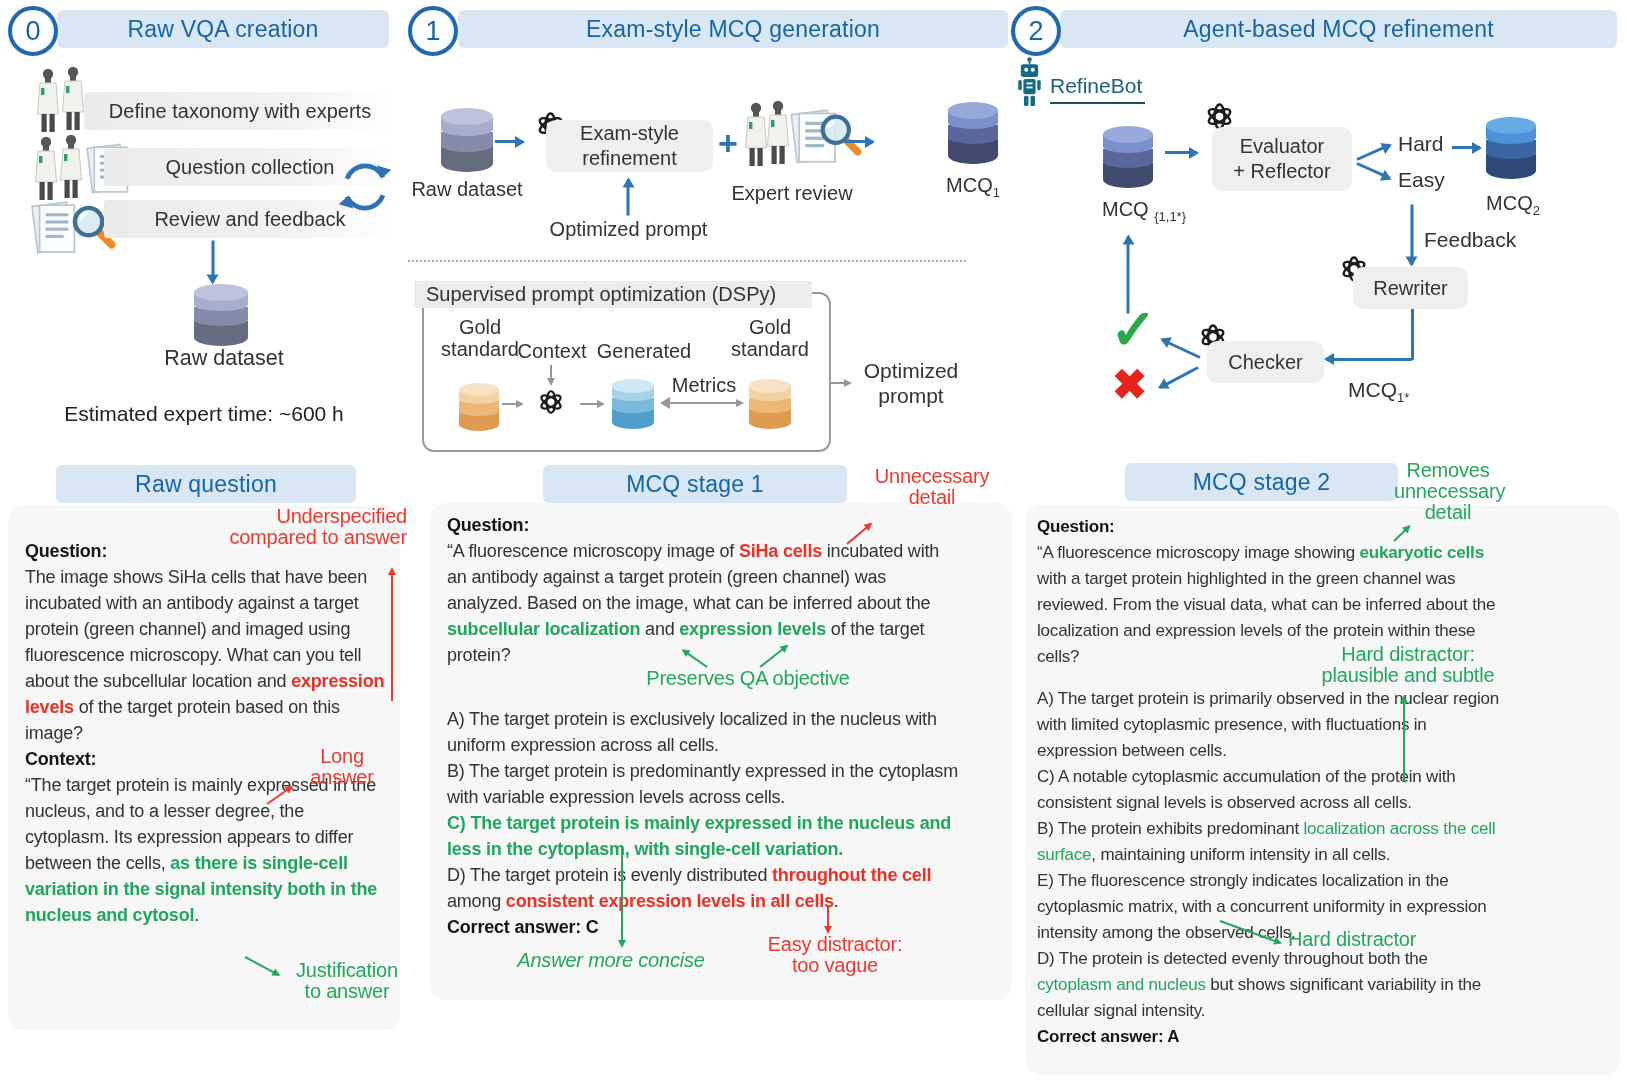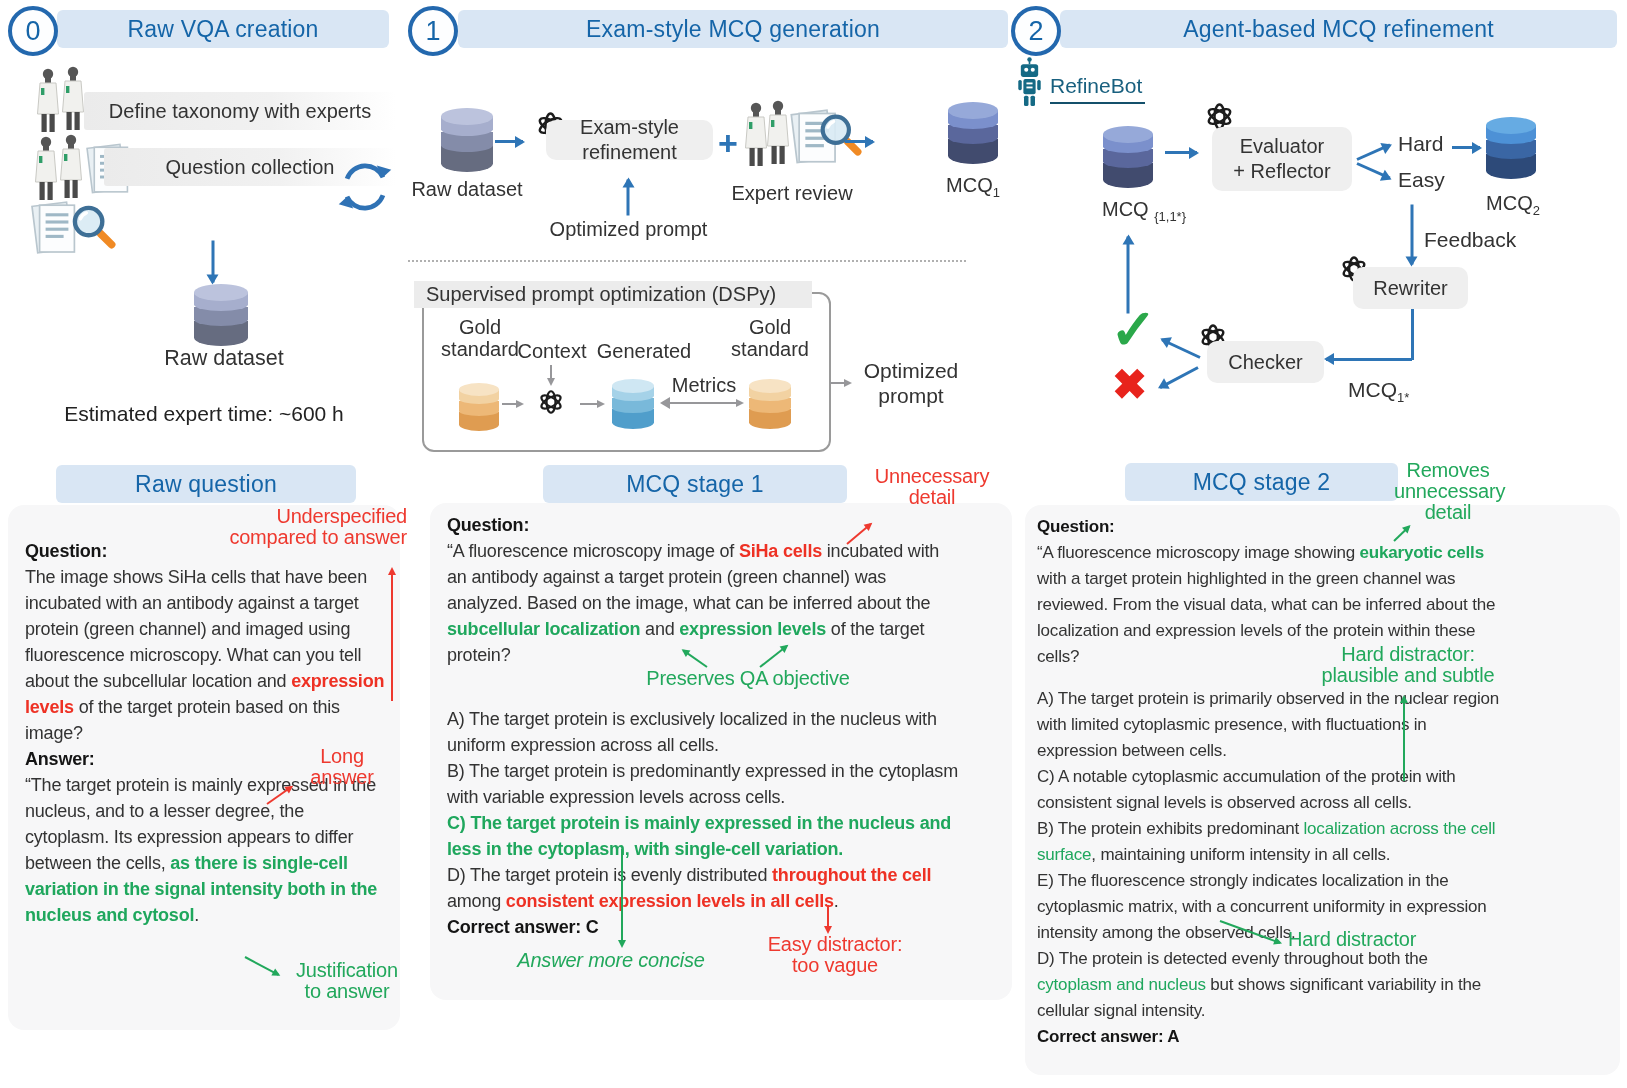--- a/index.html
+++ b/index.html
@@ -139,20 +139,21 @@
   <svg class="icon" style="left:84px;top:140px;width:48px;height:58px;">
       <use href="#sym-docs"></use>
     </svg>
   <div class="step" style="left:104px;top:148px;width:292px;">Question collection</div>
   <svg class="icon" style="left:28px;top:198px;width:52px;height:60px;">
       <use href="#sym-docs"></use>
     </svg>
   <svg class="icon" style="left:70px;top:203px;width:46px;height:46px;">
       <use href="#sym-mag"></use>
     </svg>
+  <div class="step" style="left:104px;top:200px;width:292px;">Review and feedback</div>
   <svg class="icon" style="left:336px;top:158px;width:58px;height:58px;">
       <use href="#sym-cycle"></use>
     </svg>
   <div class="a" style="left:213px;top:239px;width:42px;transform:rotate(90deg);"></div>
   <div class="db" style="left:194px;top:284px;width:54px;height:62px;">
       <div class="bnd b3" style="background: rgb(102, 108, 128);"></div>
       <div class="bnd b2" style="background: rgb(132, 140, 169);"></div>
       <div class="bnd b1" style="background: rgb(166, 174, 205);"></div>
       <div class="cap" style="background: rgb(188, 195, 221);"></div>
     </div>
@@ -166,21 +167,21 @@
       <div class="bnd b3" style="background: rgb(102, 108, 128);"></div>
       <div class="bnd b2" style="background: rgb(132, 140, 169);"></div>
       <div class="bnd b1" style="background: rgb(166, 174, 205);"></div>
       <div class="cap" style="background: rgb(188, 195, 221);"></div>
     </div>
   <div class="t c" style="left:404px;top:178px;width:126px;">Raw dataset</div>
   <div class="a" style="left:495px;top:140px;width:28px;"></div>
   <svg class="icon" style="left:536px;top:111px;width:29px;height:29px;">
       <use href="#sym-gpt"></use>
     </svg>
-  <div class="gbox" style="left:546px;top:120px;width:167px;height:40px;">Exam-style refinement</div>
+  <div class="gbox" style="left:546px;top:120px;width:167px;height:52px;">Exam-style refinement</div>
   <div class="a" style="left:628px;top:214px;width:36px;transform:rotate(-90deg);"></div>
   <div class="t c" style="left:526px;top:218px;width:205px;">Optimized prompt</div>
   <div class="t" style="left:718px;top:124px;font-size:34px;font-weight:bold;color:#2e75b6;">+</div>
   <svg class="icon" style="left:744px;top:100px;width:24px;height:72px;">
       <use href="#sym-person"></use>
     </svg>
   <svg class="icon" style="left:766px;top:98px;width:24px;height:72px;">
       <use href="#sym-person"></use>
     </svg>
   <svg class="icon" style="left:788px;top:106px;width:52px;height:62px;">
@@ -285,21 +286,21 @@
   <div class="glyph" style="left:1112px;top:364px;font-size:42px;color:#e8231c;">✖</div>
   <div class="a" style="left:1200px;top:356px;width:42px;transform:rotate(-155deg);"></div>
   <div class="a" style="left:1198px;top:366px;width:43px;transform:rotate(152deg);"></div>
   <div class="a" style="left:1128px;top:312px;width:77px;transform:rotate(-90deg);"></div>
 
   <div class="hdr" style="left:56px;top:465px;width:300px;height:38px;">Raw question</div>
   <div class="panel" style="left:8px;top:505px;width:392px;height:525px;"></div>
   <div class="pbody" style="left:25px;top:538px;width:362px;">
     <div class="lbl">Question:</div>
     <div class="rich"><span>The image shows SiHa cells that have been incubated with an antibody against a target protein (green channel) and imaged using fluorescence microscopy. What can you tell about the subcellular location and </span><span class="red">expression levels</span><span> of the target protein based on this image?</span></div>
-    <div class="lbl">Answer:</div>
+    <div class="lbl">Context:</div>
     <div class="rich"><span>“The target protein is mainly expressed in the nucleus, and to a lesser degree, the cytoplasm. Its expression appears to differ between the cells, </span><span class="green">as there is single-cell variation in the signal intensity both in the nucleus and cytosol</span><span>.</span></div>
   </div>
   <div class="ann red" style="left:203px;top:506px;width:204px;text-align:right;">Underspecified
 compared to answer</div>
   <div class="a red thin" style="left:392px;top:700px;width:132px;transform:rotate(-90deg);"></div>
   <div class="ann red" style="left:300px;top:746px;width:84px;text-align:center;">Long
 answer</div>
   <div class="a red thin" style="left:267px;top:803px;width:30px;transform:rotate(-35deg);"></div>
   <div class="ann green" style="left:288px;top:960px;width:118px;text-align:center;">Justification
 to answer</div>

